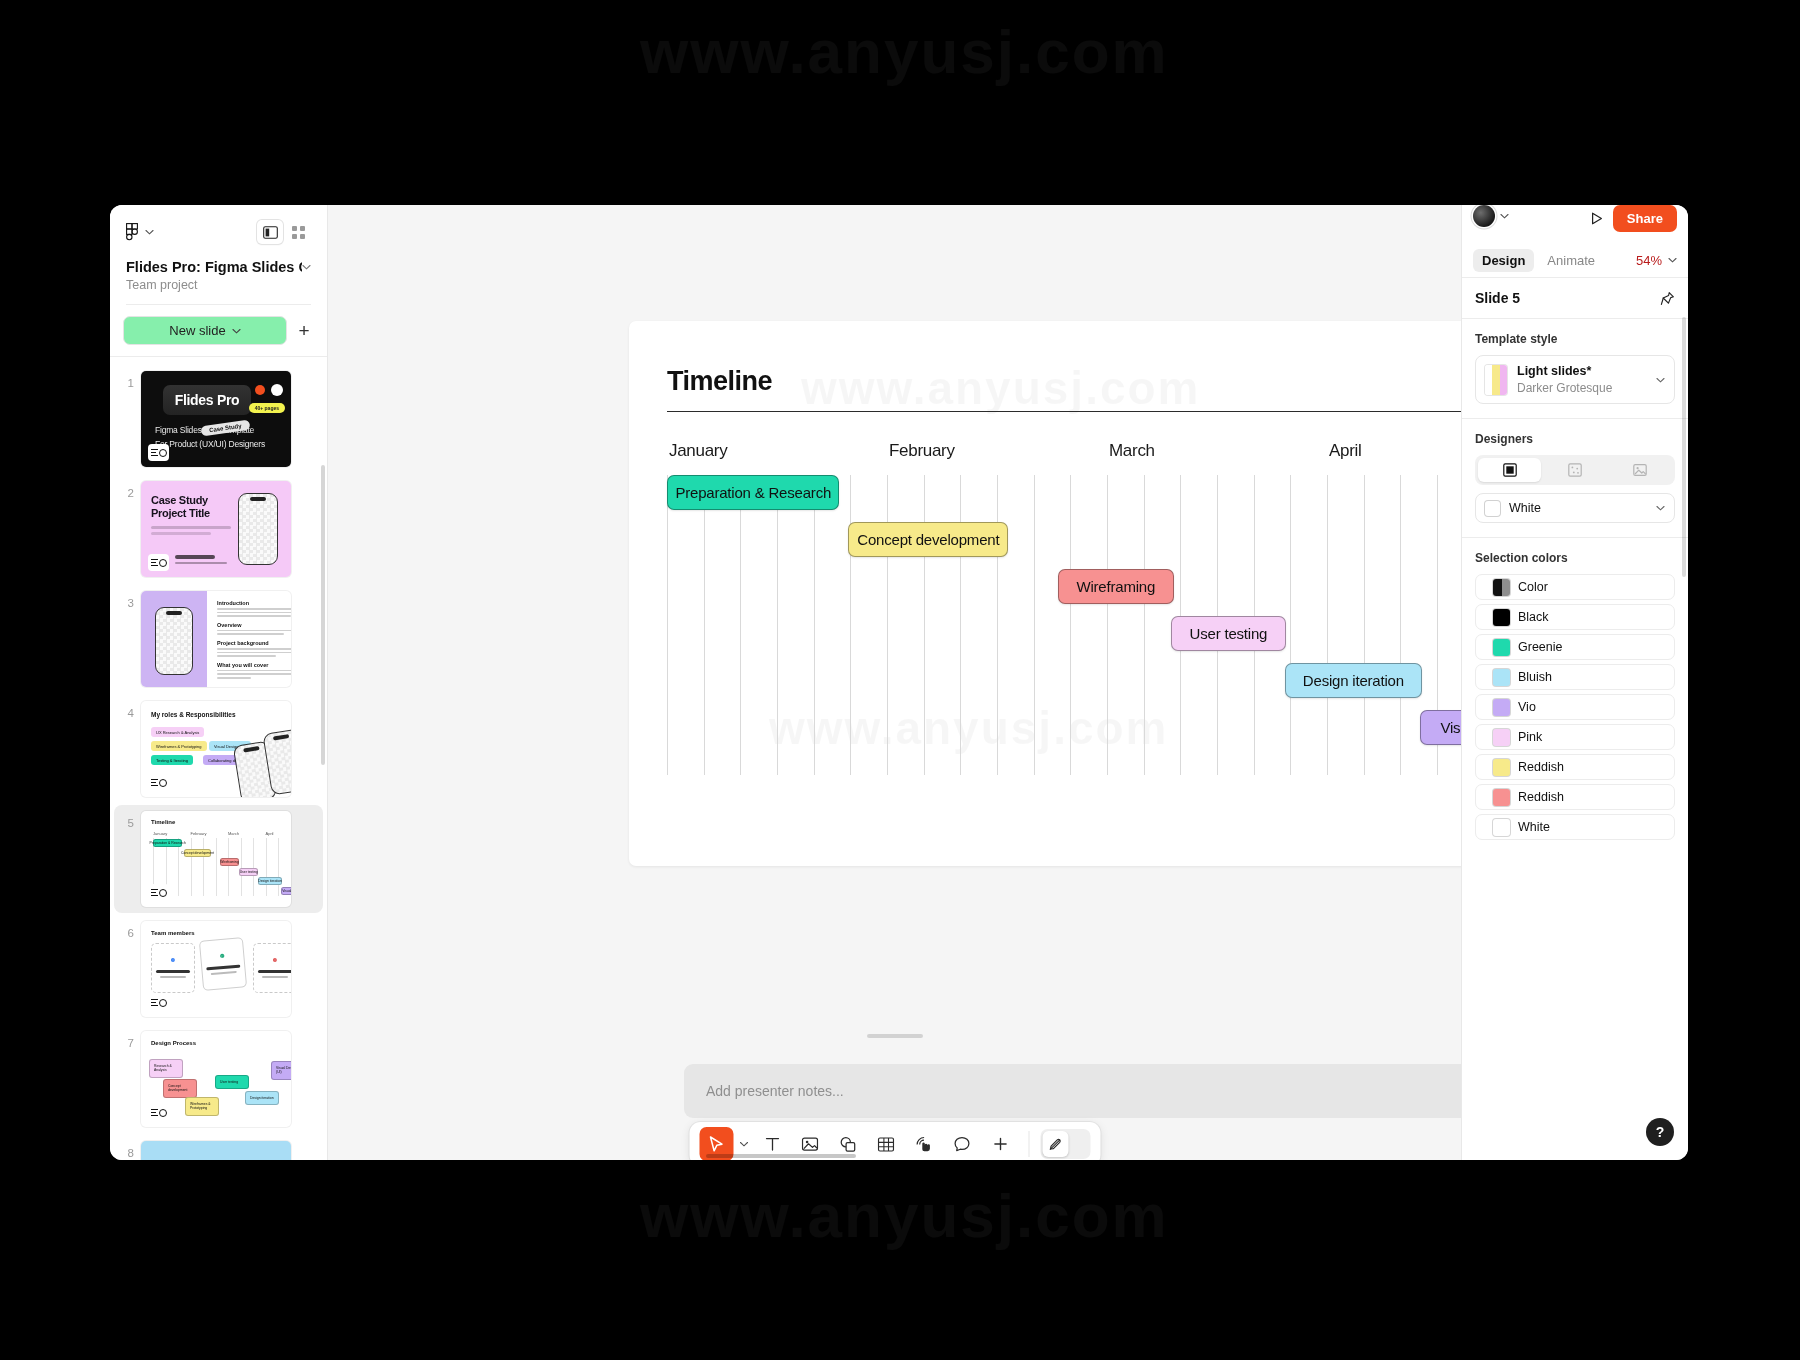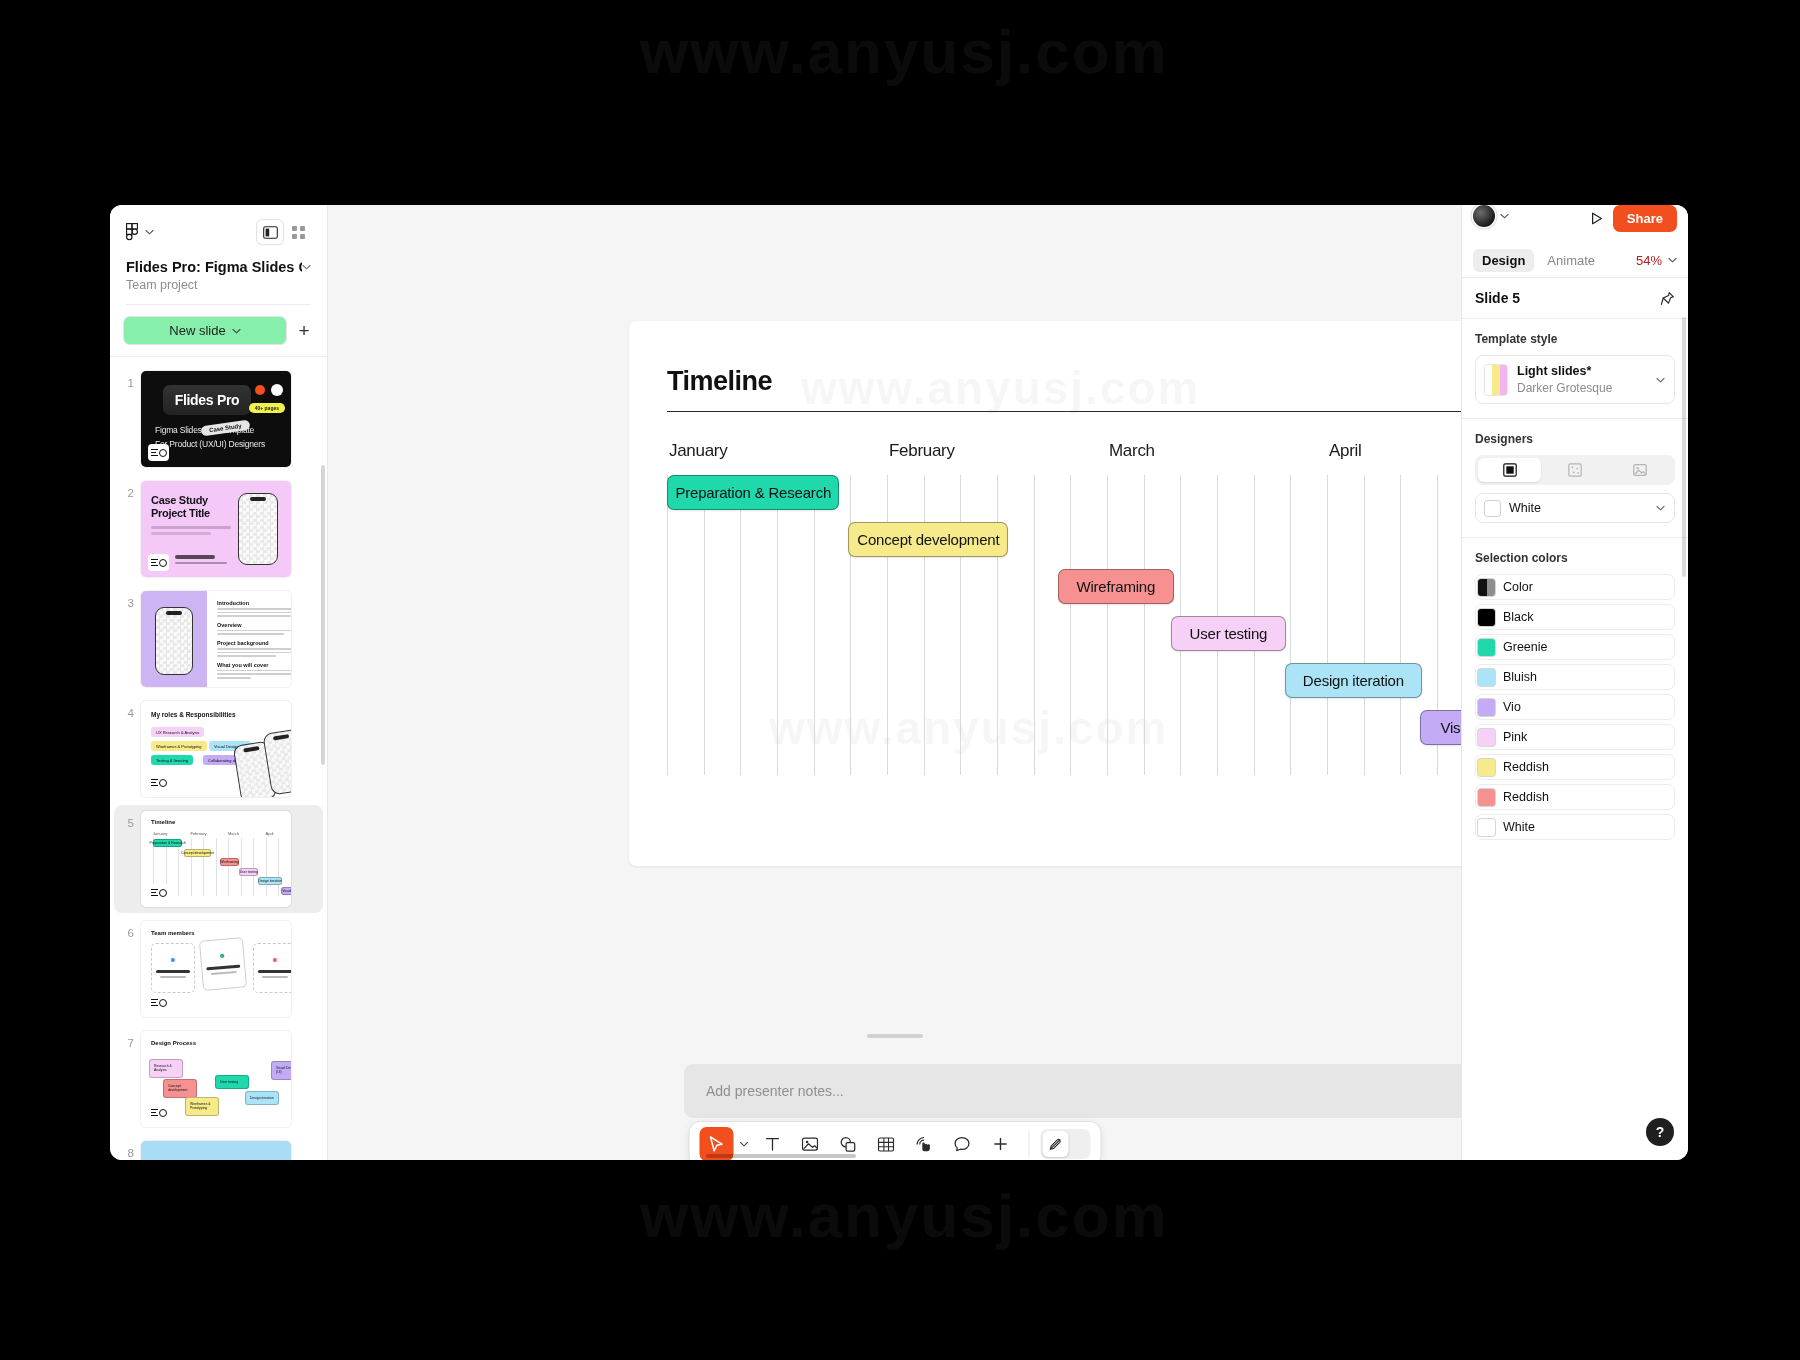--- a/index.html
+++ b/index.html
@@ -263,21 +263,21 @@
   .bg-tabs { display:flex; background:#f1f1f1; border-radius:8px; padding:3px; gap:2px; }
   .bg-tab { flex:1; height:24px; border-radius:6px; display:flex;align-items:center;justify-content:center;cursor:pointer;color:#9a9a9a;}
   .bg-tab.active { background:#fff; color:#111; box-shadow:0 1px 2px rgba(0,0,0,.10);}
   .bg-select {
     margin-top:8px; border:1px solid #e6e6e6; border-radius:8px; height:30px;
     display:flex; align-items:center; padding:0 9px; gap:9px; cursor:pointer; font-size:12.5px; color:#111;
   }
   .sw-box { width:15px;height:15px;border-radius:3px; box-shadow:0 0 0 1px rgba(0,0,0,.18); flex:none;}
   .sel-row {
     border:1px solid #ececec; border-radius:7px; height:26px;
-    display:flex; align-items:center; padding:0 2px; gap:8px; margin-bottom:4px; cursor:pointer;
+    display:flex; align-items:center; padding:0 17px; gap:8px; margin-bottom:4px; cursor:pointer;
     font-size:12.5px; color:#111;
   }
   .sel-sw { width:17px;height:17px;border-radius:3px; box-shadow:0 0 0 1px rgba(0,0,0,.16); flex:none; }
   .help-btn {
     position:absolute; right:14px; bottom:14px; width:28px;height:28px;border-radius:50%;
     background:#1f1f1f; color:#fff; display:flex;align-items:center;justify-content:center;
     font-size:14px; font-weight:700; cursor:pointer;
   }
   .rp-scroll { position:absolute; right:2px; top:112px; width:4px; height:260px; background:rgba(0,0,0,.14); border-radius:3px;}
 

